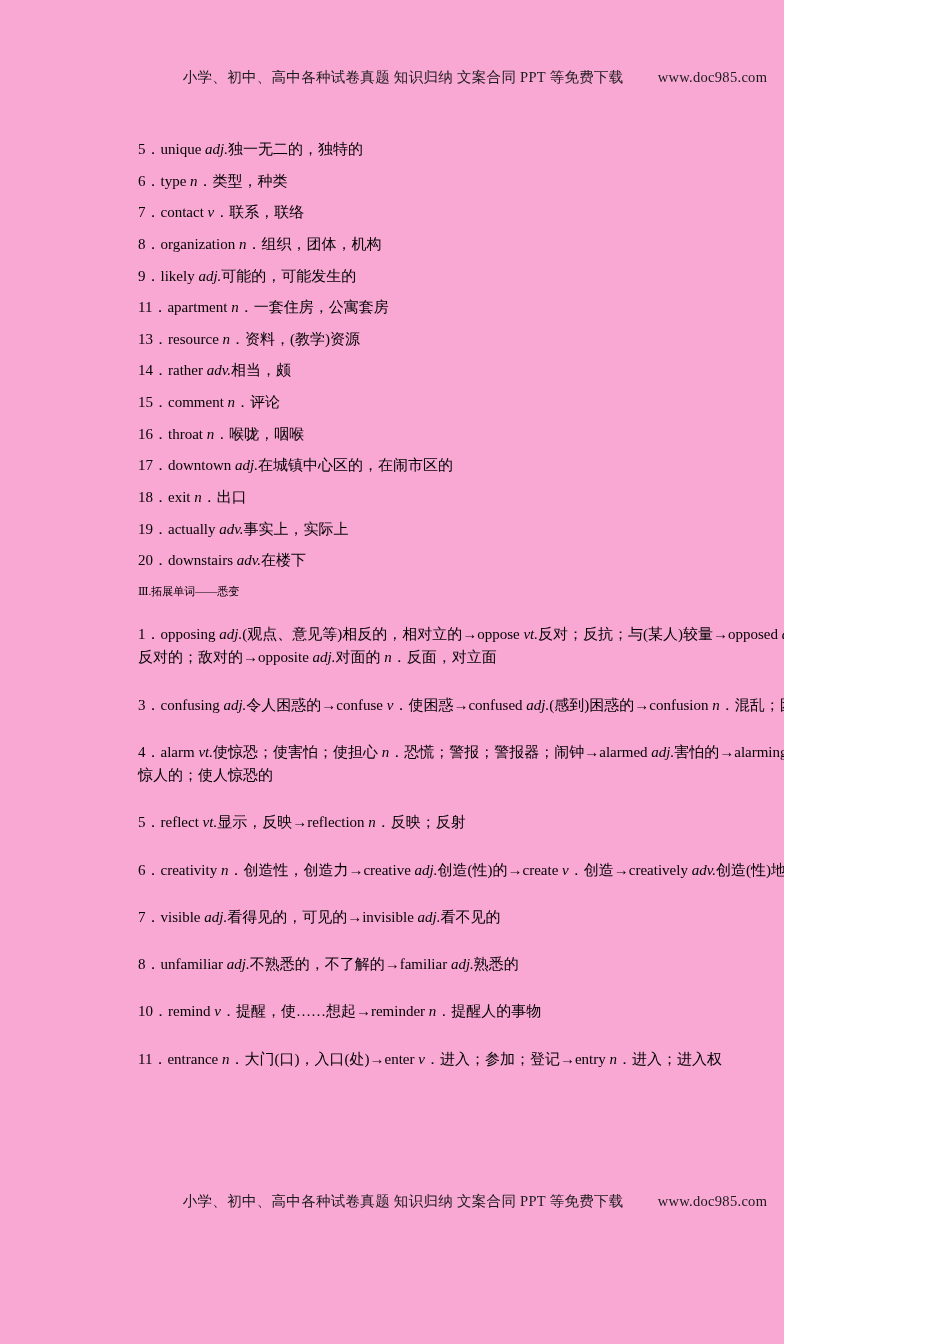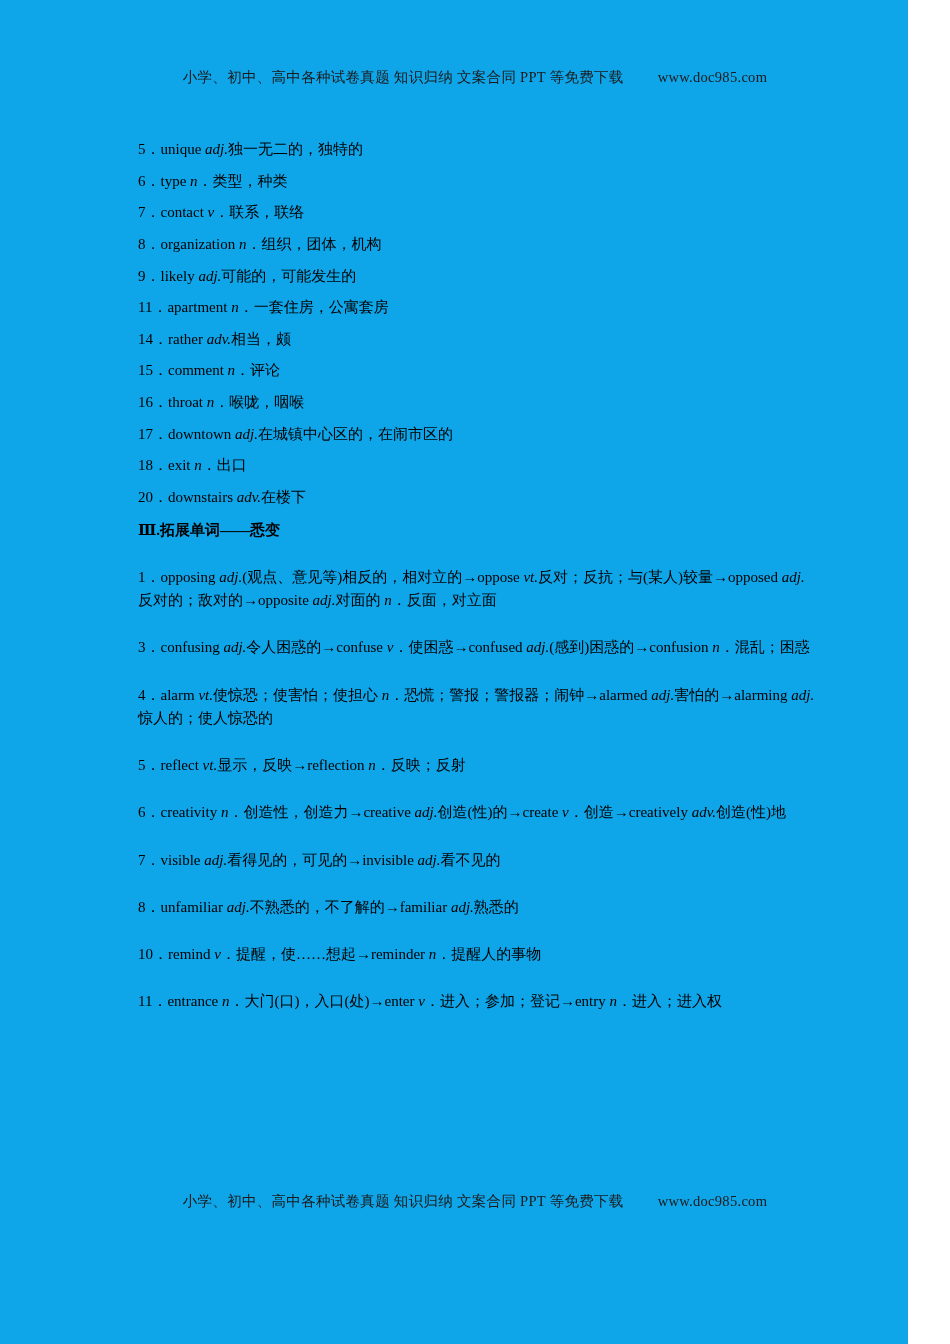--- a/index.html
+++ b/index.html
@@ -2,23 +2,23 @@
 <html><head>
 <meta charset="utf-8">
 <style>
   html, body {
     margin: 0;
     padding: 0;
     background: #ffffff;
   }
   .page {
     position: relative;
-    width: 908px;
+    width: 784px;
     height: 1344px;
-    background: #0ea5e9;
+    background: #f9a8d4;
     font-family: "Liberation Serif", "DejaVu Serif", serif;
     color: #000000;
     overflow: hidden;
   }
   .header {
     position: absolute;
     top: 68px;
     left: 0;
     width: 950px;
     text-align: center;
@@ -46,25 +46,25 @@
     width: 680px;
   }
   .line {
     font-size: 15px;
     line-height: 1.55;
     margin-bottom: 8.4px;
     color: #000;
     white-space: normal;
   }
   .section-title {
-    font-size: 15px;
+    font-size: 11px;
     line-height: 1.5;
     margin-top: 10px;
     margin-bottom: 6px;
-    font-weight: 700;
+    font-weight: 400;
   }
   .wrap {
     margin-bottom: 3px;
     margin-top: 24px;
   }
   i {
     font-style: italic;
   }
 </style>
 </head>
@@ -77,25 +77,27 @@
   </div>
 
   <div class="content">
     <div>
         <div class="line">5．unique <i>adj.</i>独一无二的，独特的</div>
         <div class="line">6．type <i>n</i>．类型，种类</div>
         <div class="line">7．contact <i>v</i>．联系，联络</div>
         <div class="line">8．organization <i>n</i>．组织，团体，机构</div>
         <div class="line">9．likely <i>adj.</i>可能的，可能发生的</div>
         <div class="line">11．apartment <i>n</i>．一套住房，公寓套房</div>
+        <div class="line">13．resource <i>n</i>．资料，(教学)资源</div>
         <div class="line">14．rather <i>adv.</i>相当，颇</div>
         <div class="line">15．comment <i>n</i>．评论</div>
         <div class="line">16．throat <i>n</i>．喉咙，咽喉</div>
         <div class="line">17．downtown <i>adj.</i>在城镇中心区的，在闹市区的</div>
         <div class="line">18．exit <i>n</i>．出口</div>
+        <div class="line">19．actually <i>adv.</i>事实上，实际上</div>
         <div class="line">20．downstairs <i>adv.</i>在楼下</div>
       </div>
     <div class="section-title">Ⅲ.拓展单词——悉变</div>
     <div>
         <div class="line wrap">1．opposing <i>adj.</i>(观点、意见等)相反的，相对立的→oppose <i>vt.</i>反对；反抗；与(某人)较量→opposed <i>adj.</i>反对的；敌对的→opposite <i>adj.</i>对面的 <i>n</i>．反面，对立面</div>
         <div class="line wrap">3．confusing <i>adj.</i>令人困惑的→confuse <i>v</i>．使困惑→confused <i>adj.</i>(感到)困惑的→confusion <i>n</i>．混乱；困惑</div>
         <div class="line wrap">4．alarm <i>vt.</i>使惊恐；使害怕；使担心 <i>n</i>．恐慌；警报；警报器；闹钟→alarmed <i>adj.</i>害怕的→alarming <i>adj.</i>惊人的；使人惊恐的</div>
         <div class="line wrap">5．reflect <i>vt.</i>显示，反映→reflection <i>n</i>．反映；反射</div>
         <div class="line wrap">6．creativity <i>n</i>．创造性，创造力→creative <i>adj.</i>创造(性)的→create <i>v</i>．创造→creatively <i>adv.</i>创造(性)地</div>
         <div class="line wrap">7．visible <i>adj.</i>看得见的，可见的→invisible <i>adj.</i>看不见的</div>

